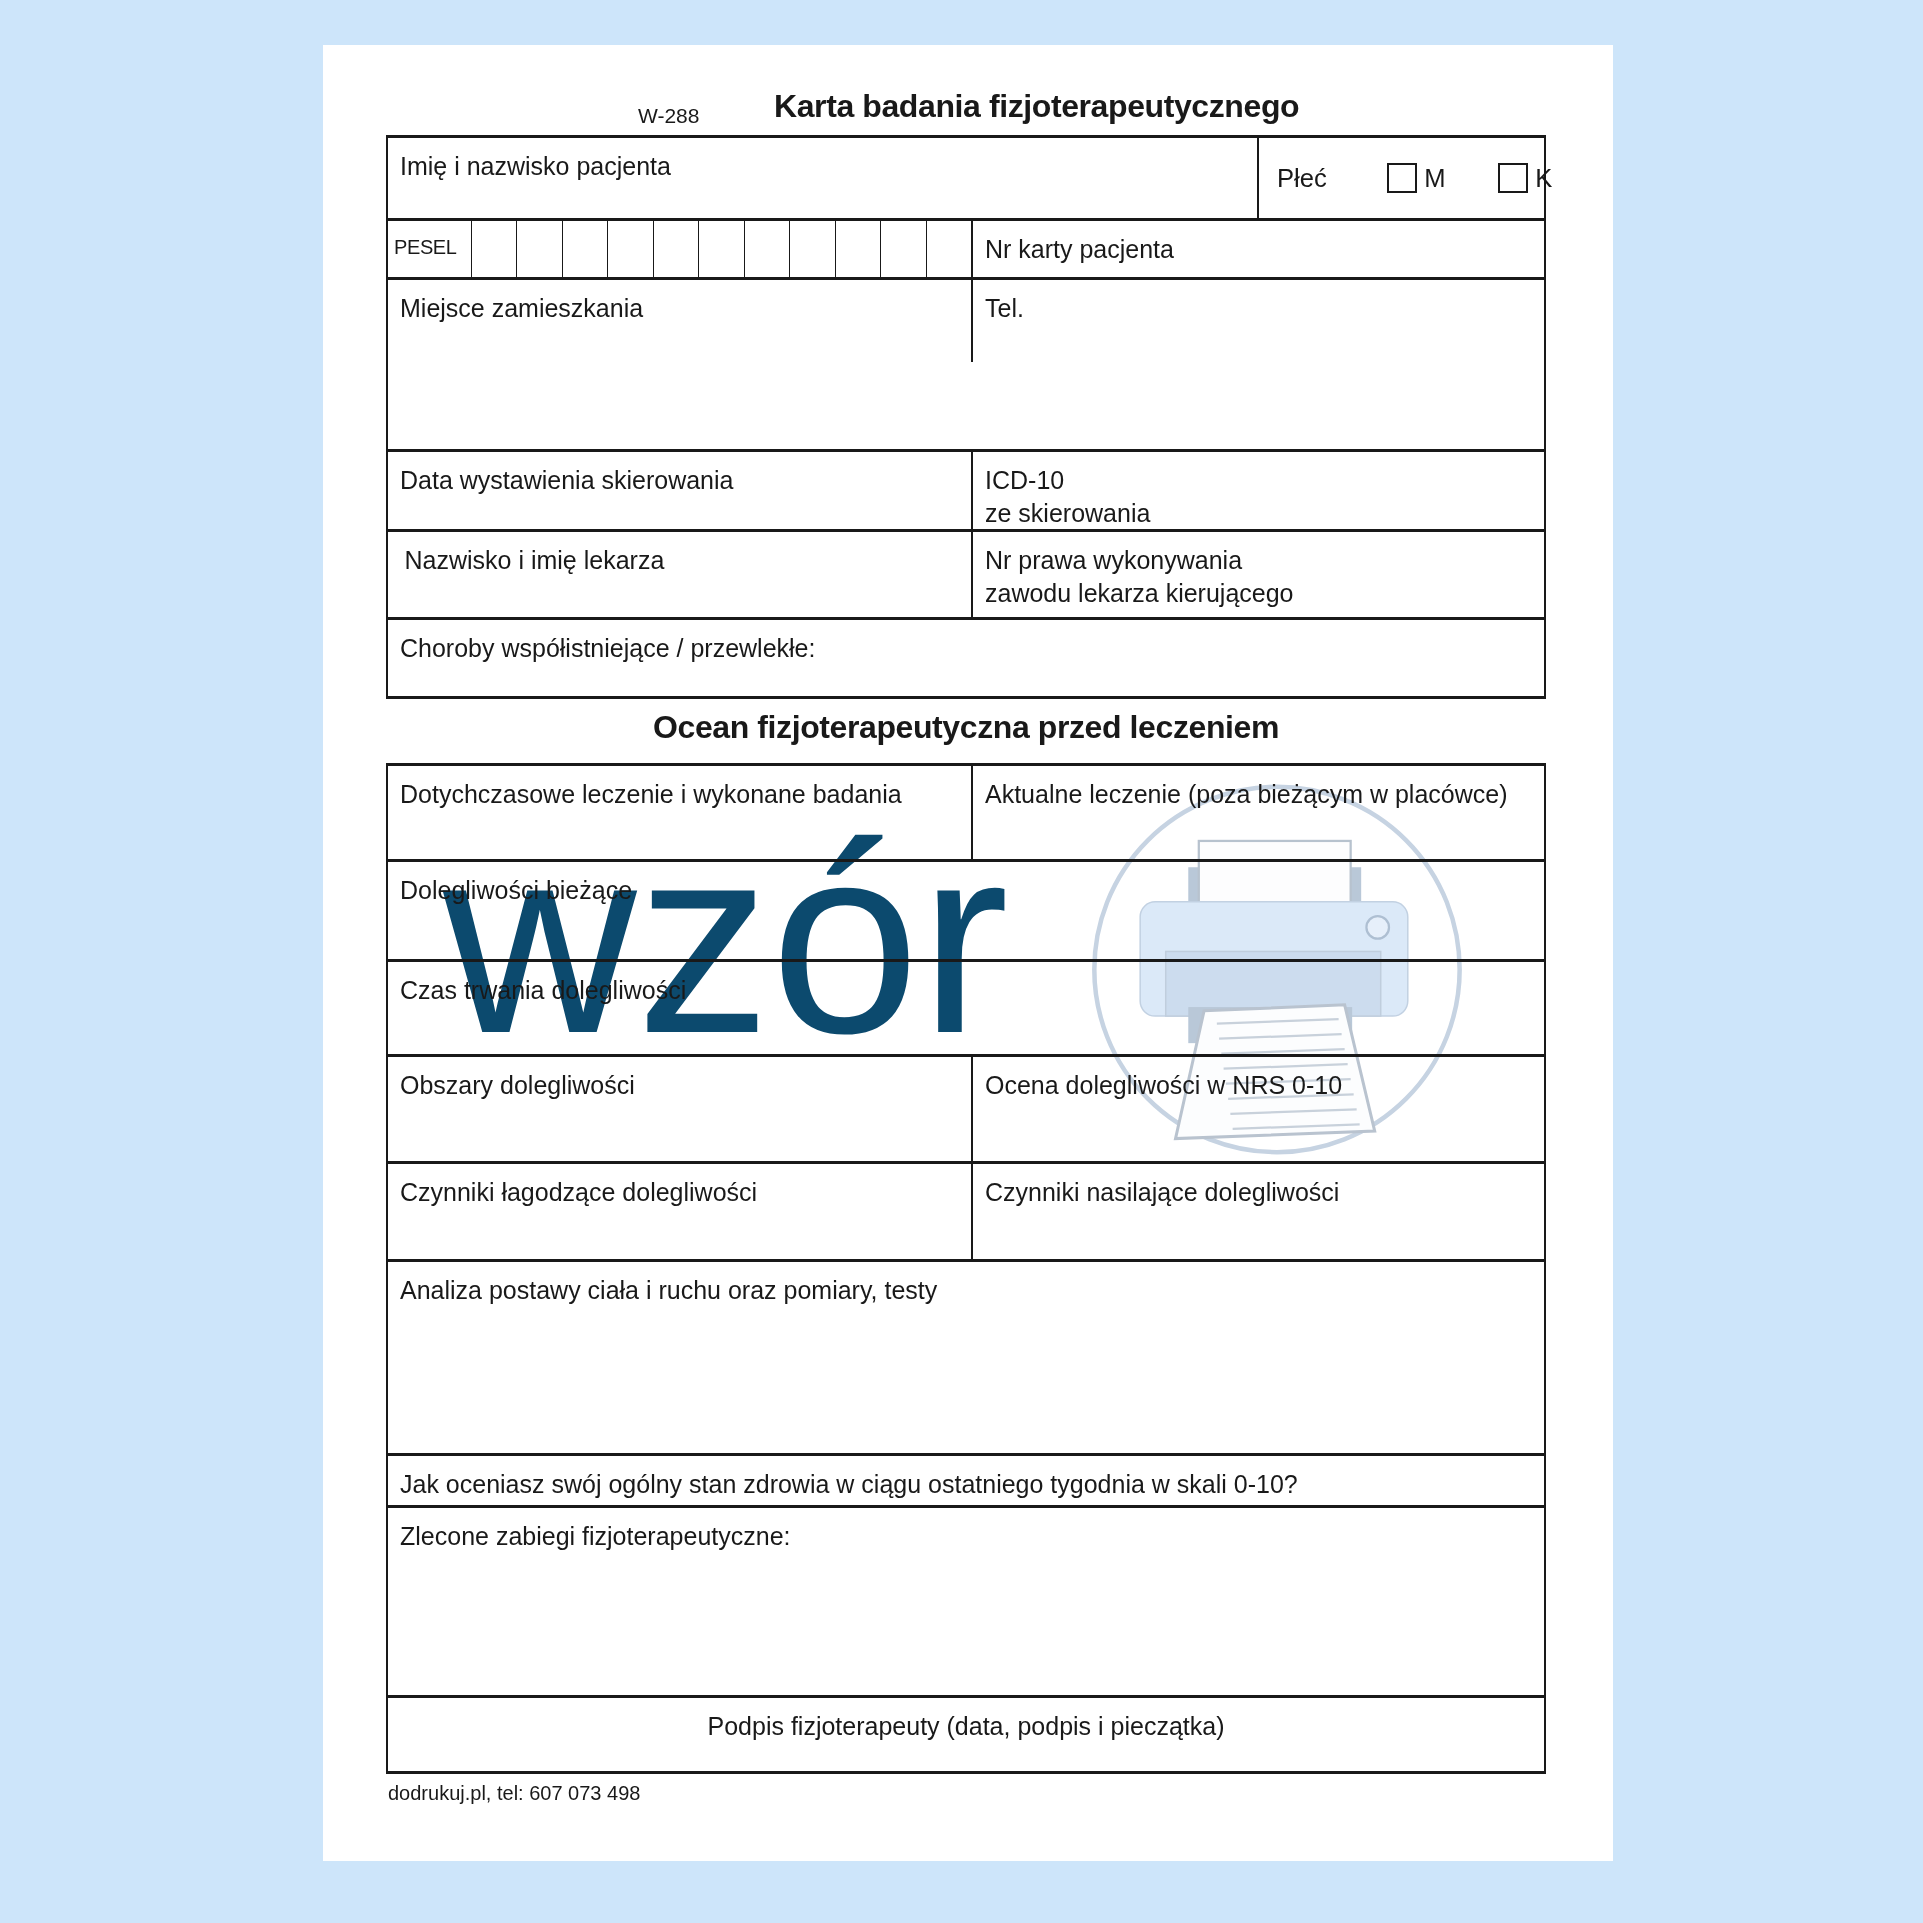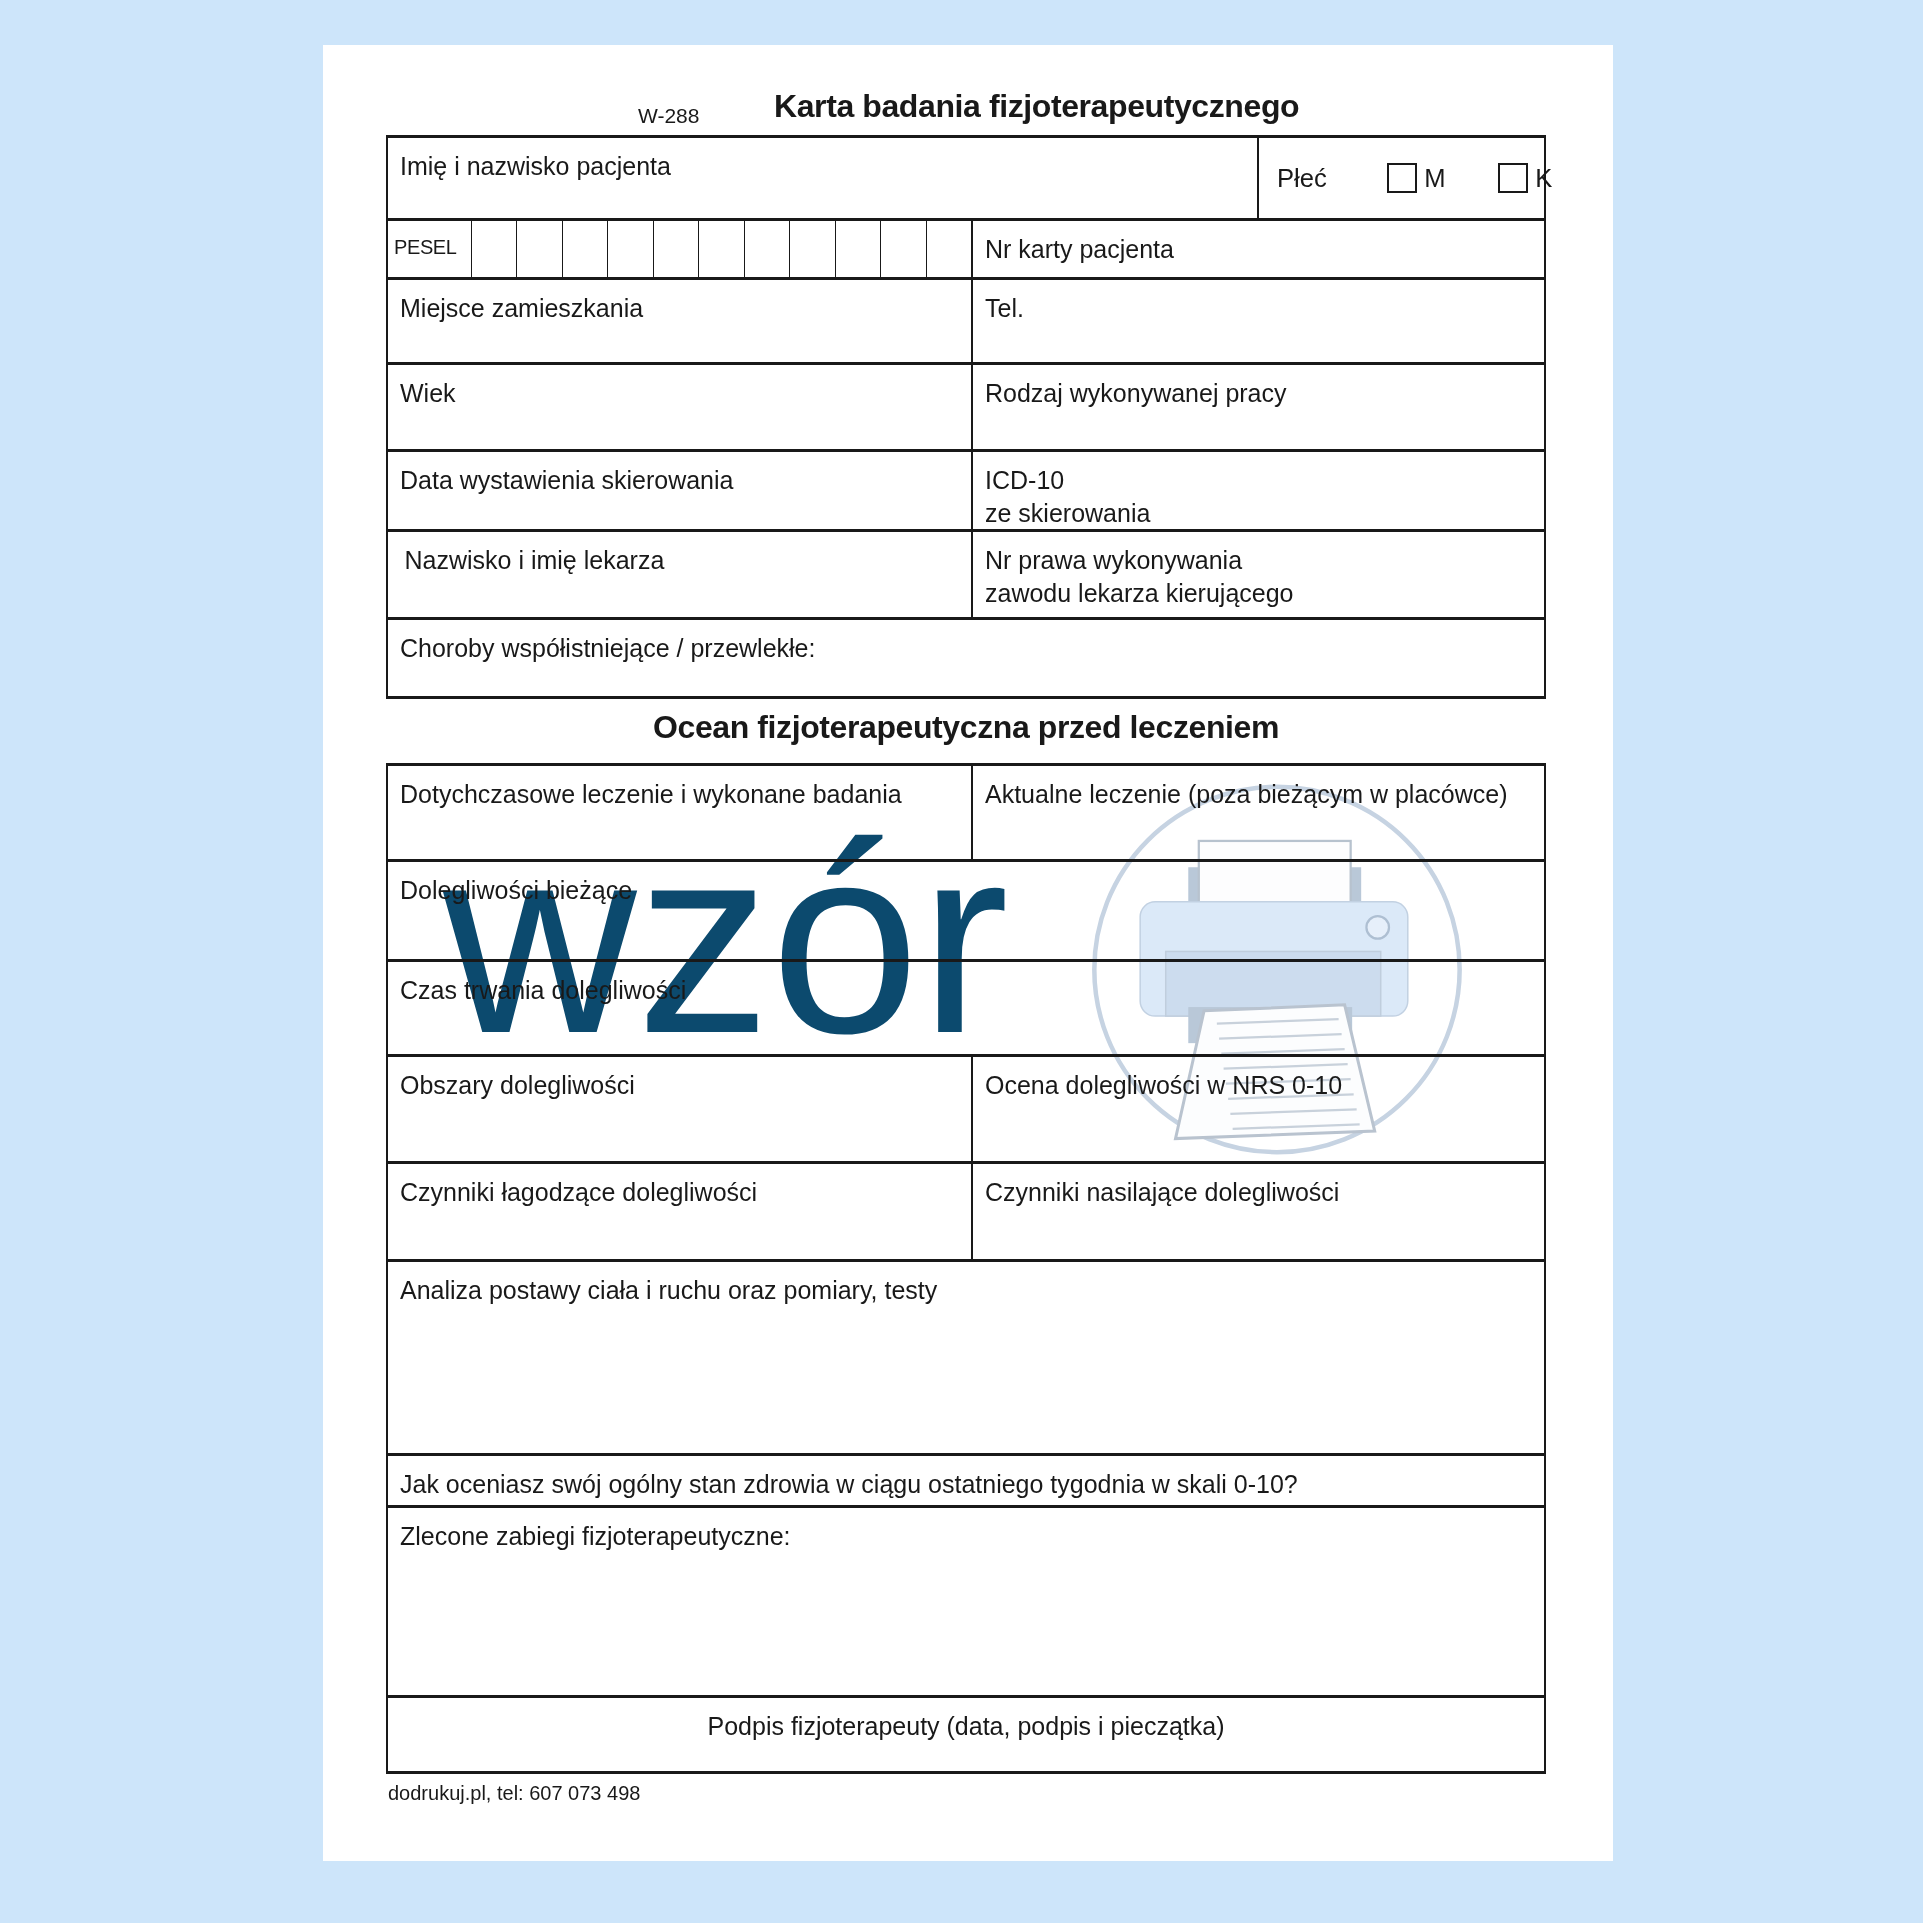--- a/index.html
+++ b/index.html
@@ -107,24 +107,20 @@
             <div class="pesel-box"></div>
             <div class="pesel-box"></div>
             <div class="pesel-box"></div>
           </div>
         <div class="cell rightcol">Nr karty pacjenta</div>
       </div>
       <div class="row" style="top:139px;height:85px;">
         <div class="cell leftcol">Miejsce zamieszkania</div>
         <div class="cell rightcol">Tel.</div>
       </div>
-      <div class="row" style="top:224px;height:87px;">
-        <div class="cell leftcol">Wiek</div>
-        <div class="cell rightcol">Rodzaj wykonywanej pracy</div>
-      </div>
       <div class="row" style="top:311px;height:80px;">
         <div class="cell leftcol">Data wystawienia skierowania</div>
         <div class="cell rightcol preline">ICD-10
 ze skierowania</div>
       </div>
       <div class="row" style="top:391px;height:89px;">
         <div class="cell leftcol" style="padding-left:16.5px;">Nazwisko i imię lekarza</div>
         <div class="cell rightcol preline">Nr prawa wykonywania
 zawodu lekarza kierującego</div>
       </div>

